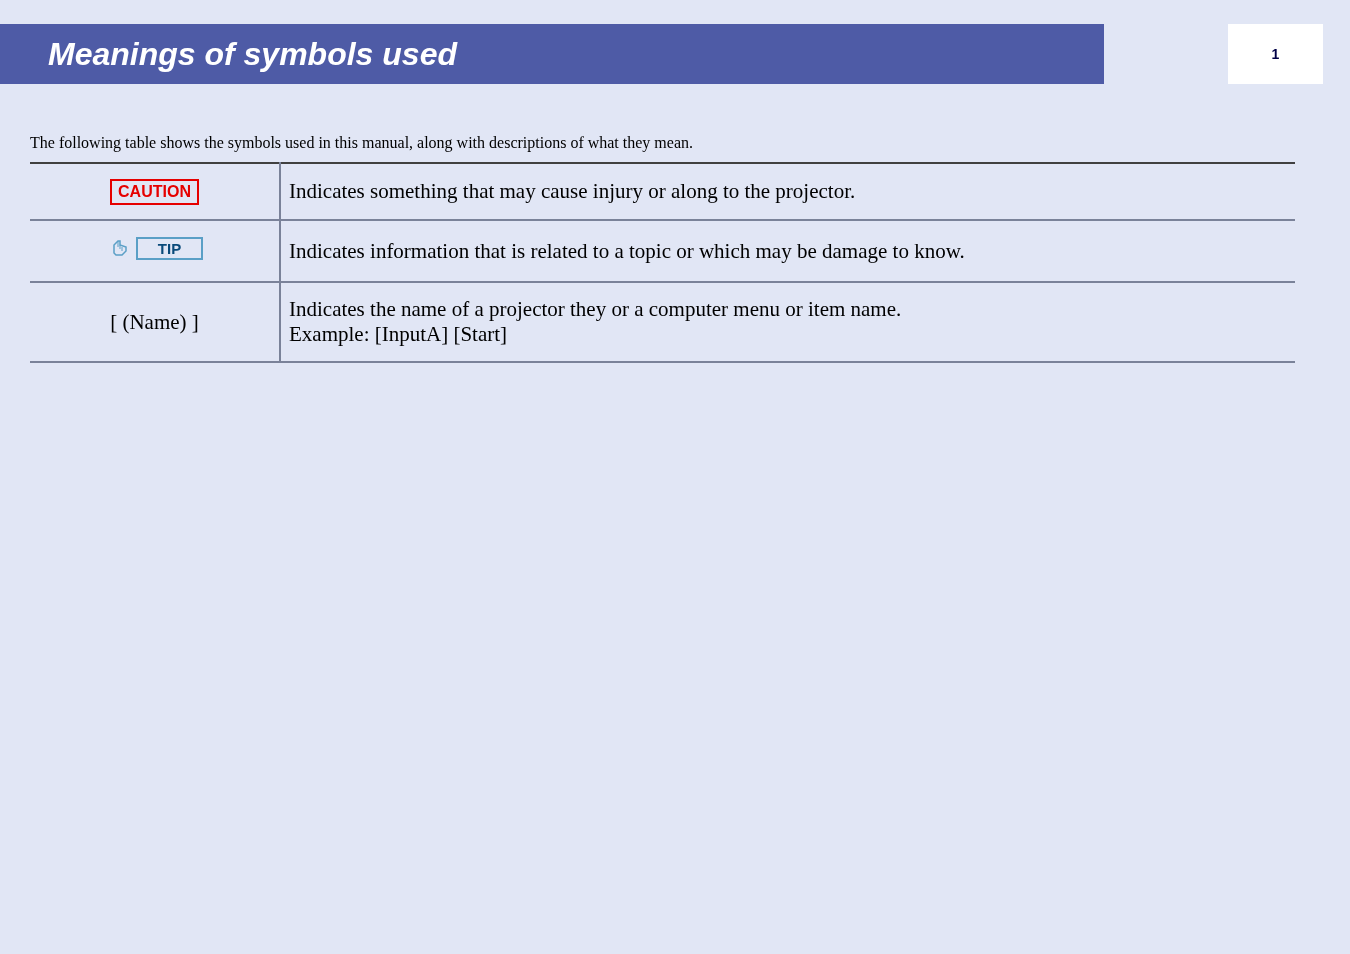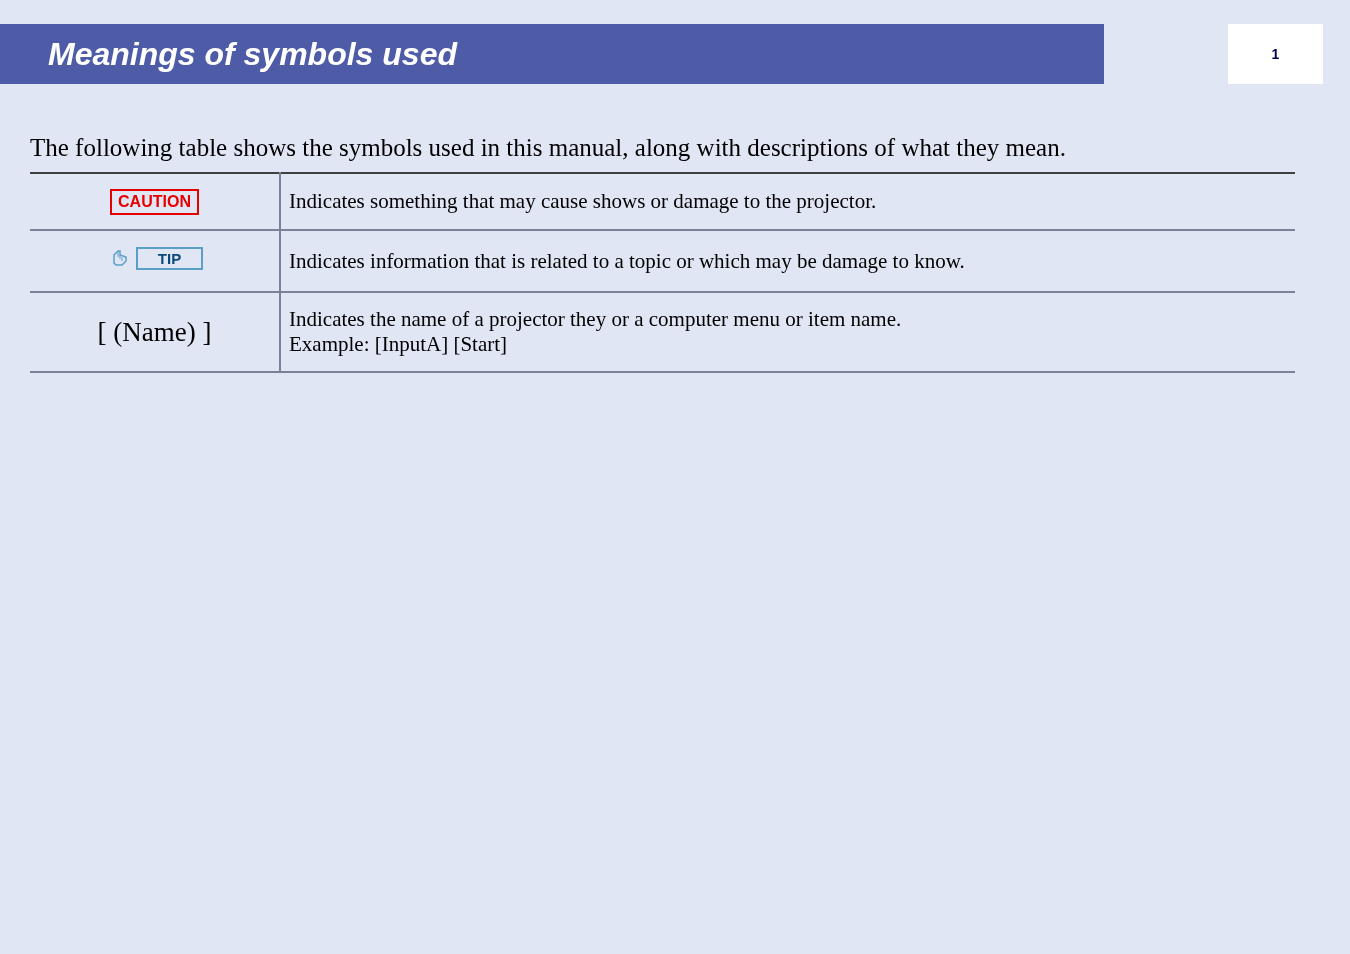--- a/index.html
+++ b/index.html
@@ -42,21 +42,21 @@
       justify-content: center;
     }
     .page-number {
       font-family: Arial, Helvetica, sans-serif;
       font-weight: bold;
       font-size: 14px;
       color: #000046;
     }
     .intro-text {
       margin: 50px 30px 10px 30px;
-      font-size: 25px;
+      font-size: 16px;
       color: #000000;
     }
     .symbols-table {
       margin: 0 30px;
       width: 1265px;
       border-collapse: collapse;
     }
     .symbols-table tr {
       border-top: 2px solid #404040;
       border-bottom: 2px solid #7A8299;
@@ -96,21 +96,21 @@
       color: #0A4A7A;
       font-family: Arial, Helvetica, sans-serif;
       font-weight: bold;
       font-size: 15px;
     }
     .hand-icon {
       width: 36px;
       height: 24px;
     }
     .name-symbol {
-      font-size: 27px;
+      font-size: 21px;
       text-align: center;
       color: #000000;
     }
   </style>
 </head>
 <body>
 
 <div class="header-bar">
   <span class="header-title">Meanings of symbols used</span>
 </div>
@@ -119,21 +119,21 @@
 </div>
 
 <p class="intro-text">The following table shows the symbols used in this manual, along with descriptions of what they mean.</p>
 
 <table class="symbols-table">
   <tbody>
       <tr>
     <td class="symbol-cell">
       <span class="caution-symbol">CAUTION</span>
     </td>
-    <td>Indicates something that may cause shows or damage to the projector.</td>
+    <td>Indicates something that may cause injury or along to the projector.</td>
   </tr>
   <tr>
     <td class="symbol-cell">
       <span class="tip-symbol">
         <svg class="tip-icon" viewBox="0 0 26 26">
           <path d="M 8 18 L 8 10 L 12 6 L 14 6 L 14 10 L 20 12 L 20 16 L 16 20 L 10 20 Z" fill="none" stroke="#5A9FC6" stroke-width="1.5"></path>
           <path d="M 12 6 L 12 12 M 14 10 L 14 14 M 16 12 L 16 16" fill="none" stroke="#5A9FC6" stroke-width="1"></path>
         </svg>
         <span class="tip-box">TIP</span>
       </span>

